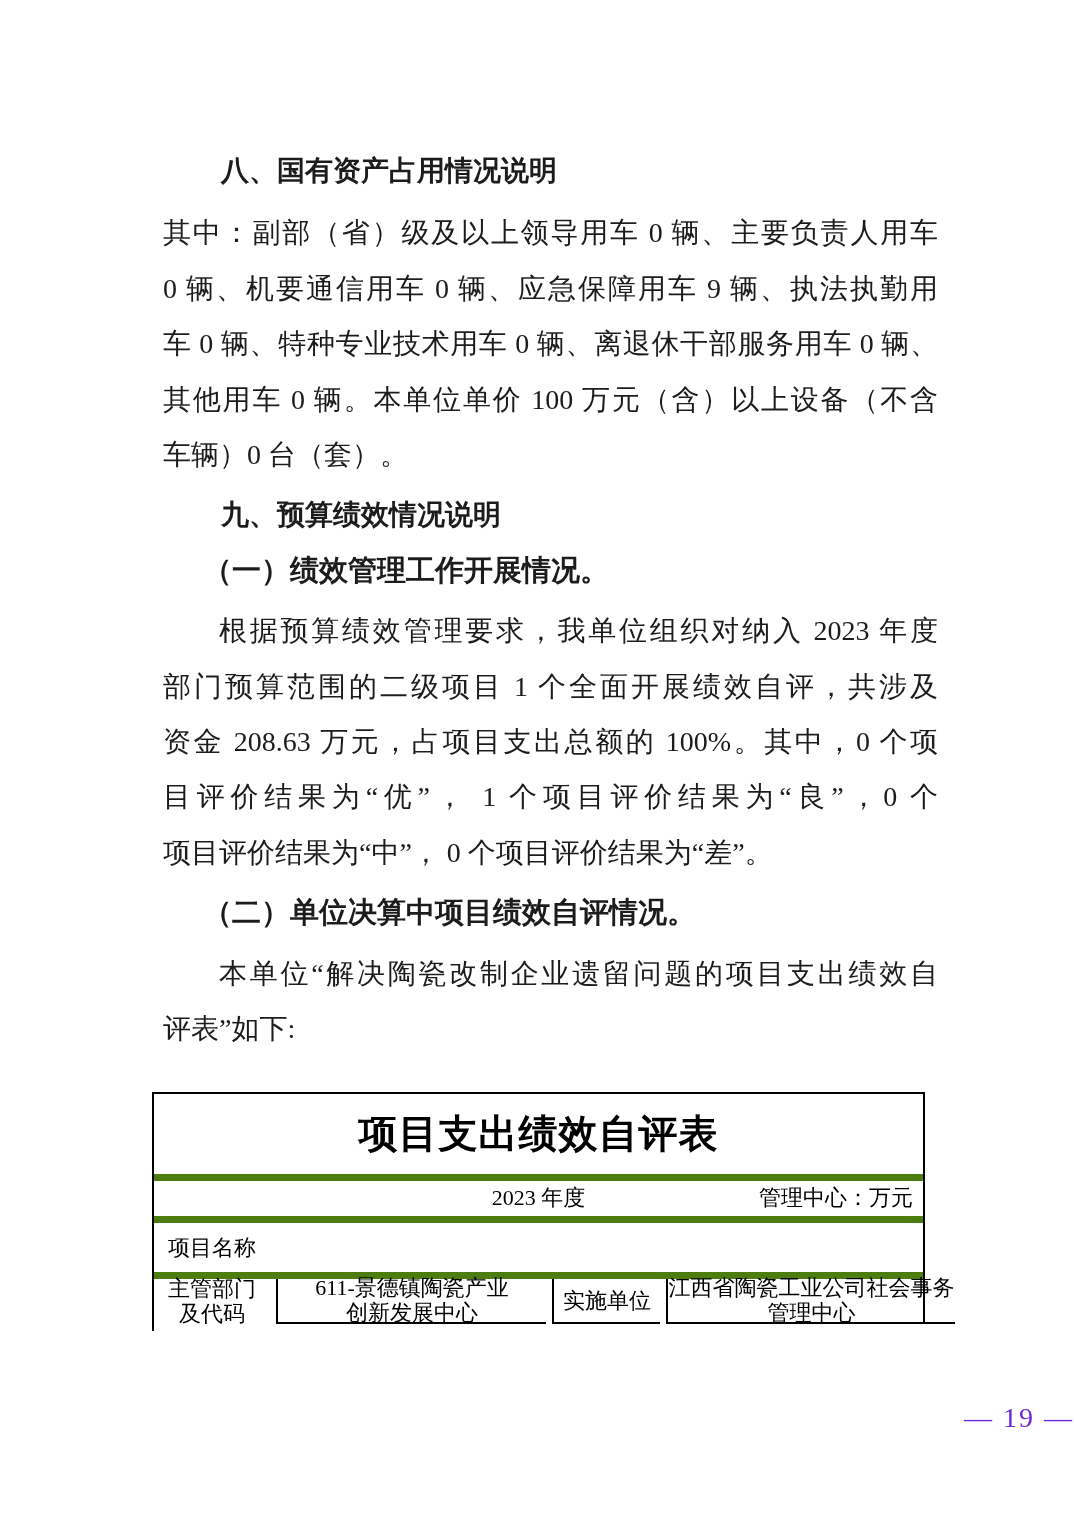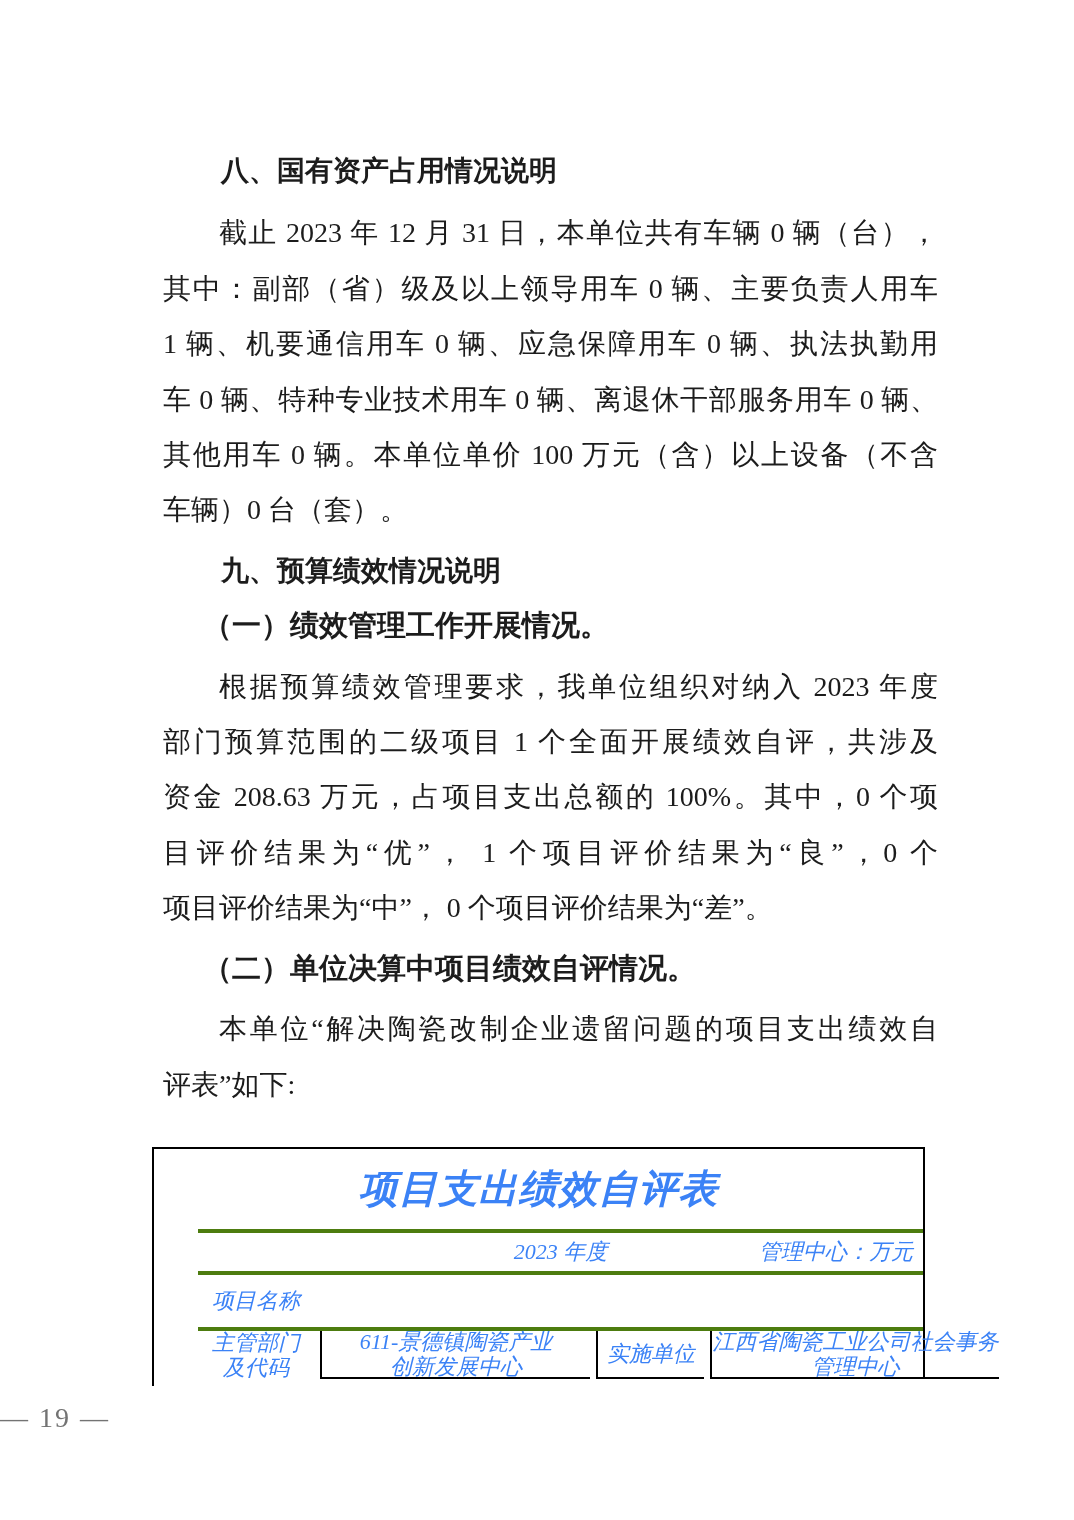--- a/index.html
+++ b/index.html
@@ -49,32 +49,31 @@
 
   
   .ptable {
     position:relative;
     margin-top:35px;
     margin-left:-11px;
     width:773px;
     border:2px solid #000;
     border-bottom:none;
     font-size:22px;
-    color:#3b82f6;
-    font-style:italic;
+    color:#000000;
   }
   .ptable::after {        
     content:"";
     position:absolute;
     left:-2px; bottom:-7px;
     width:2px; height:7px;
     background:#000;
   }
   .trow { display:flex; }
-  .trow + .trow { border-top:4px solid #4d7c0f;margin-left:44px; }
+  .trow + .trow { border-top:7px solid #4d7c0f; }
   .row-title {
     height:80px;
     align-items:center;
     justify-content:center;
   }
   .tbl-title {
     font-weight:bold;
     font-size:39px;
     letter-spacing:1px;
     white-space:nowrap;
@@ -101,38 +100,37 @@
   .c-label  { width:116px; flex:none; }
   .c-value  { flex:1; border-left:2px solid #000; }
   .c-dept   { width:270px; flex:none; border-left:2px solid #000; }
   .c-impl-l { width:108px; flex:none; border-left:2px solid #000; }
   .c-impl-v { width:289px; flex:none; border-left:2px solid #000; }
   .bb { border-bottom:2px solid #000; }
 
   .footer {
     position:absolute;
     left:0; right:0; top:1402px;
-    text-align:left;
+    text-align:right;
     font-size:28px;
-    color:#737373;
+    color:#6d28d9;
     letter-spacing:2px;
   }
 </style>
 </head>
 <body>
 
 <div class="page">
   <div class="content">
 
     <div class="h-sans">八、国有资产占用情况说明</div>
 
     <div class="para mt7">
-      <div class="line fill indent">截止 2023 年 12 月 31 日，本单位共有车辆 0 辆（台），</div>
       <div class="line fill">其中：副部（省）级及以上领导用车 0 辆、主要负责人用车</div>
-      <div class="line fill">1 辆、机要通信用车 0 辆、应急保障用车 0 辆、执法执勤用</div>
+      <div class="line fill">0 辆、机要通信用车 0 辆、应急保障用车 9 辆、执法执勤用</div>
       <div class="line fill">车 0 辆、特种专业技术用车 0 辆、离退休干部服务用车 0 辆、</div>
       <div class="line fill">其他用车 0 辆。本单位单价 100 万元（含）以上设备（不含</div>
       <div class="line">车辆）0 台（套）。</div>
     </div>
 
     <div class="h-sans mt5">九、预算绩效情况说明</div>
 
     <div class="sub-head">（一）绩效管理工作开展情况。</div>
 
     <div class="para mt5">

